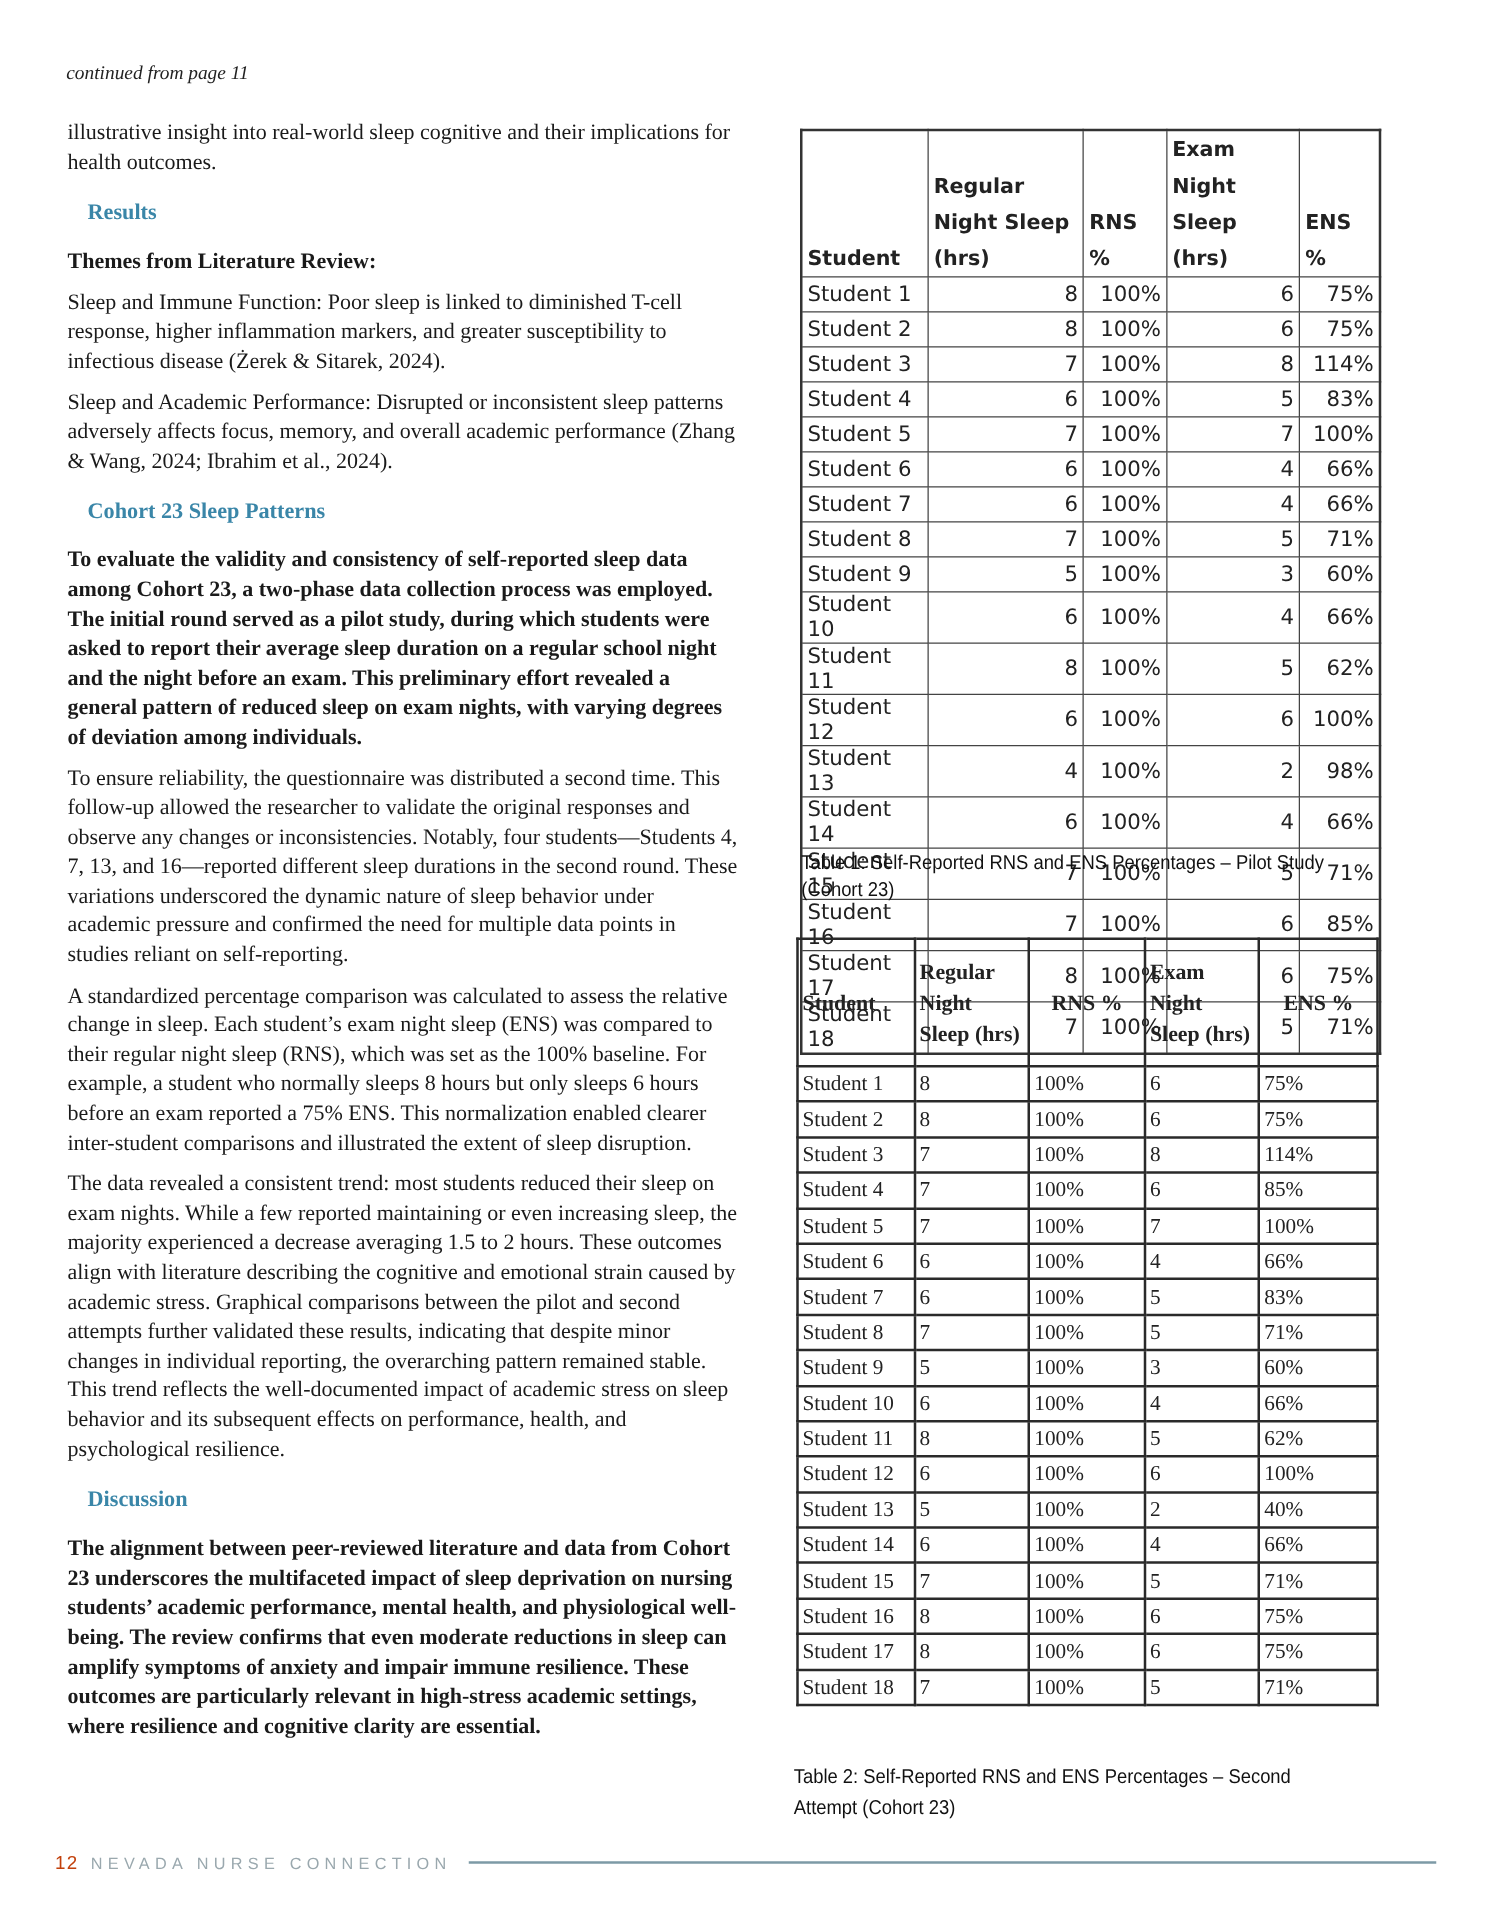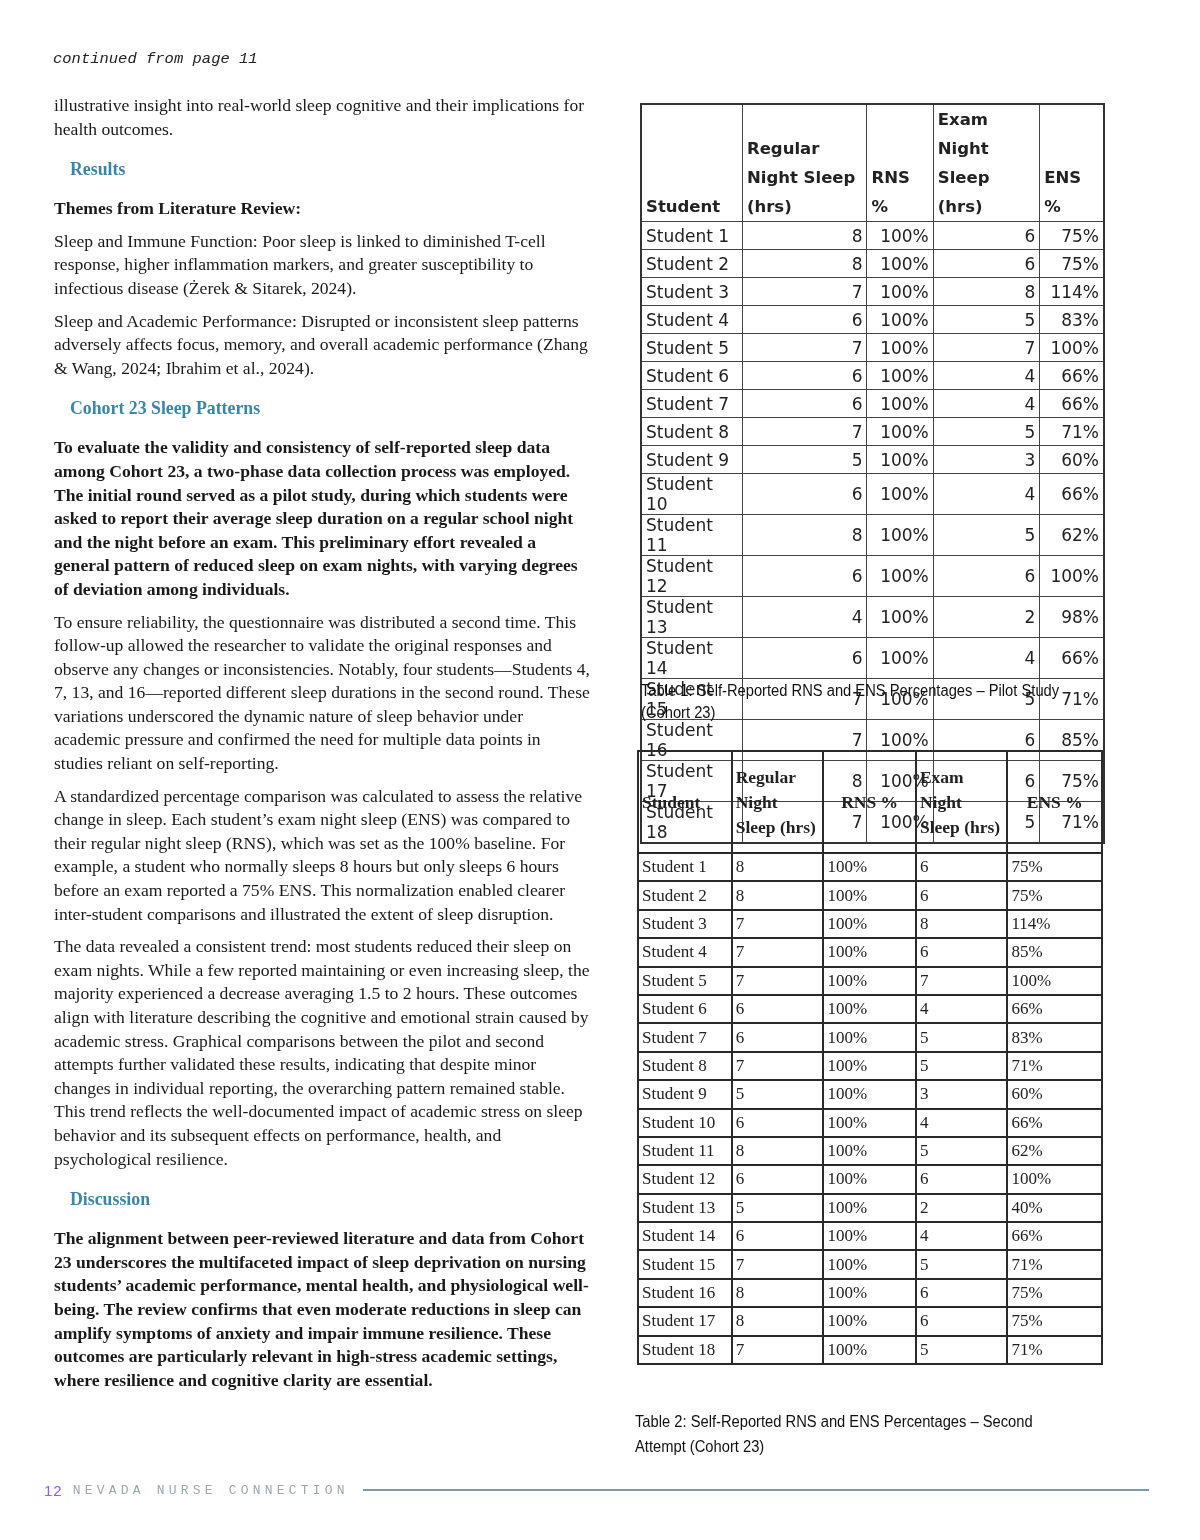--- a/index.html
+++ b/index.html
@@ -1,19 +1,19 @@
 <!DOCTYPE html>
 <html><head>
 <meta charset="utf-8">
 <style>
   html, body { margin:0; padding:0; background:#fff; }
   body { width:1200px; height:1540px; position:relative; overflow:hidden; }
   .continued {
     position:absolute; left:53px; top:50px;
-    font-family:Liberation Mono, monospace; font-style:italic;
+    font-family:Liberation Serif, serif; font-style:italic;
     font-size:15.5px; color:#222;
   }
   .left-col {
     position:absolute; left:54px; top:94px; width:536px;
     font-family:"Liberation Serif", serif; font-size:17.6px; line-height:23.6px;
     color:#1a1a1a;
   }
   .left-col p { margin:0 0 9px 0; }
   .left-col h3 {
     margin:16px; font-family:"Liberation Serif", serif; font-weight:bold;
@@ -49,22 +49,22 @@
     position:absolute; left:635px; top:1409px; width:480px;
     font-family:"Liberation Sans", sans-serif; font-size:16px; line-height:25px; color:#111;
     transform:scaleX(0.92); transform-origin:left top;
   }
 
   .footer {
     position:absolute; left:44px; top:1480px; width:1105px; height:20px;
     display:flex; align-items:center;
     font-family:"Liberation Sans", sans-serif;
   }
-  .footer .pg { color:#8b5cf6; font-size:15px; letter-spacing:1px; margin-right:10px; }
-  .footer .mag { color:#9aa8ae; font-size:13px; letter-spacing:4.2px;font-family:Liberation Mono, monospace; }
+  .footer .pg { color:#c2410c; font-size:15px; letter-spacing:1px; margin-right:10px; }
+  .footer .mag { color:#9aa8ae; font-size:13px; letter-spacing:4.2px; }
   .footer .rule { flex:1; height:2px; background:#7d9aa6; margin-left:14px; }
 </style>
 </head>
 <body>
 
 <div class="continued">continued from page 11</div>
 
 <div class="left-col">
   <p>illustrative insight into real-world sleep cognitive and their implications for health outcomes.</p>
   <h3>Results</h3>

